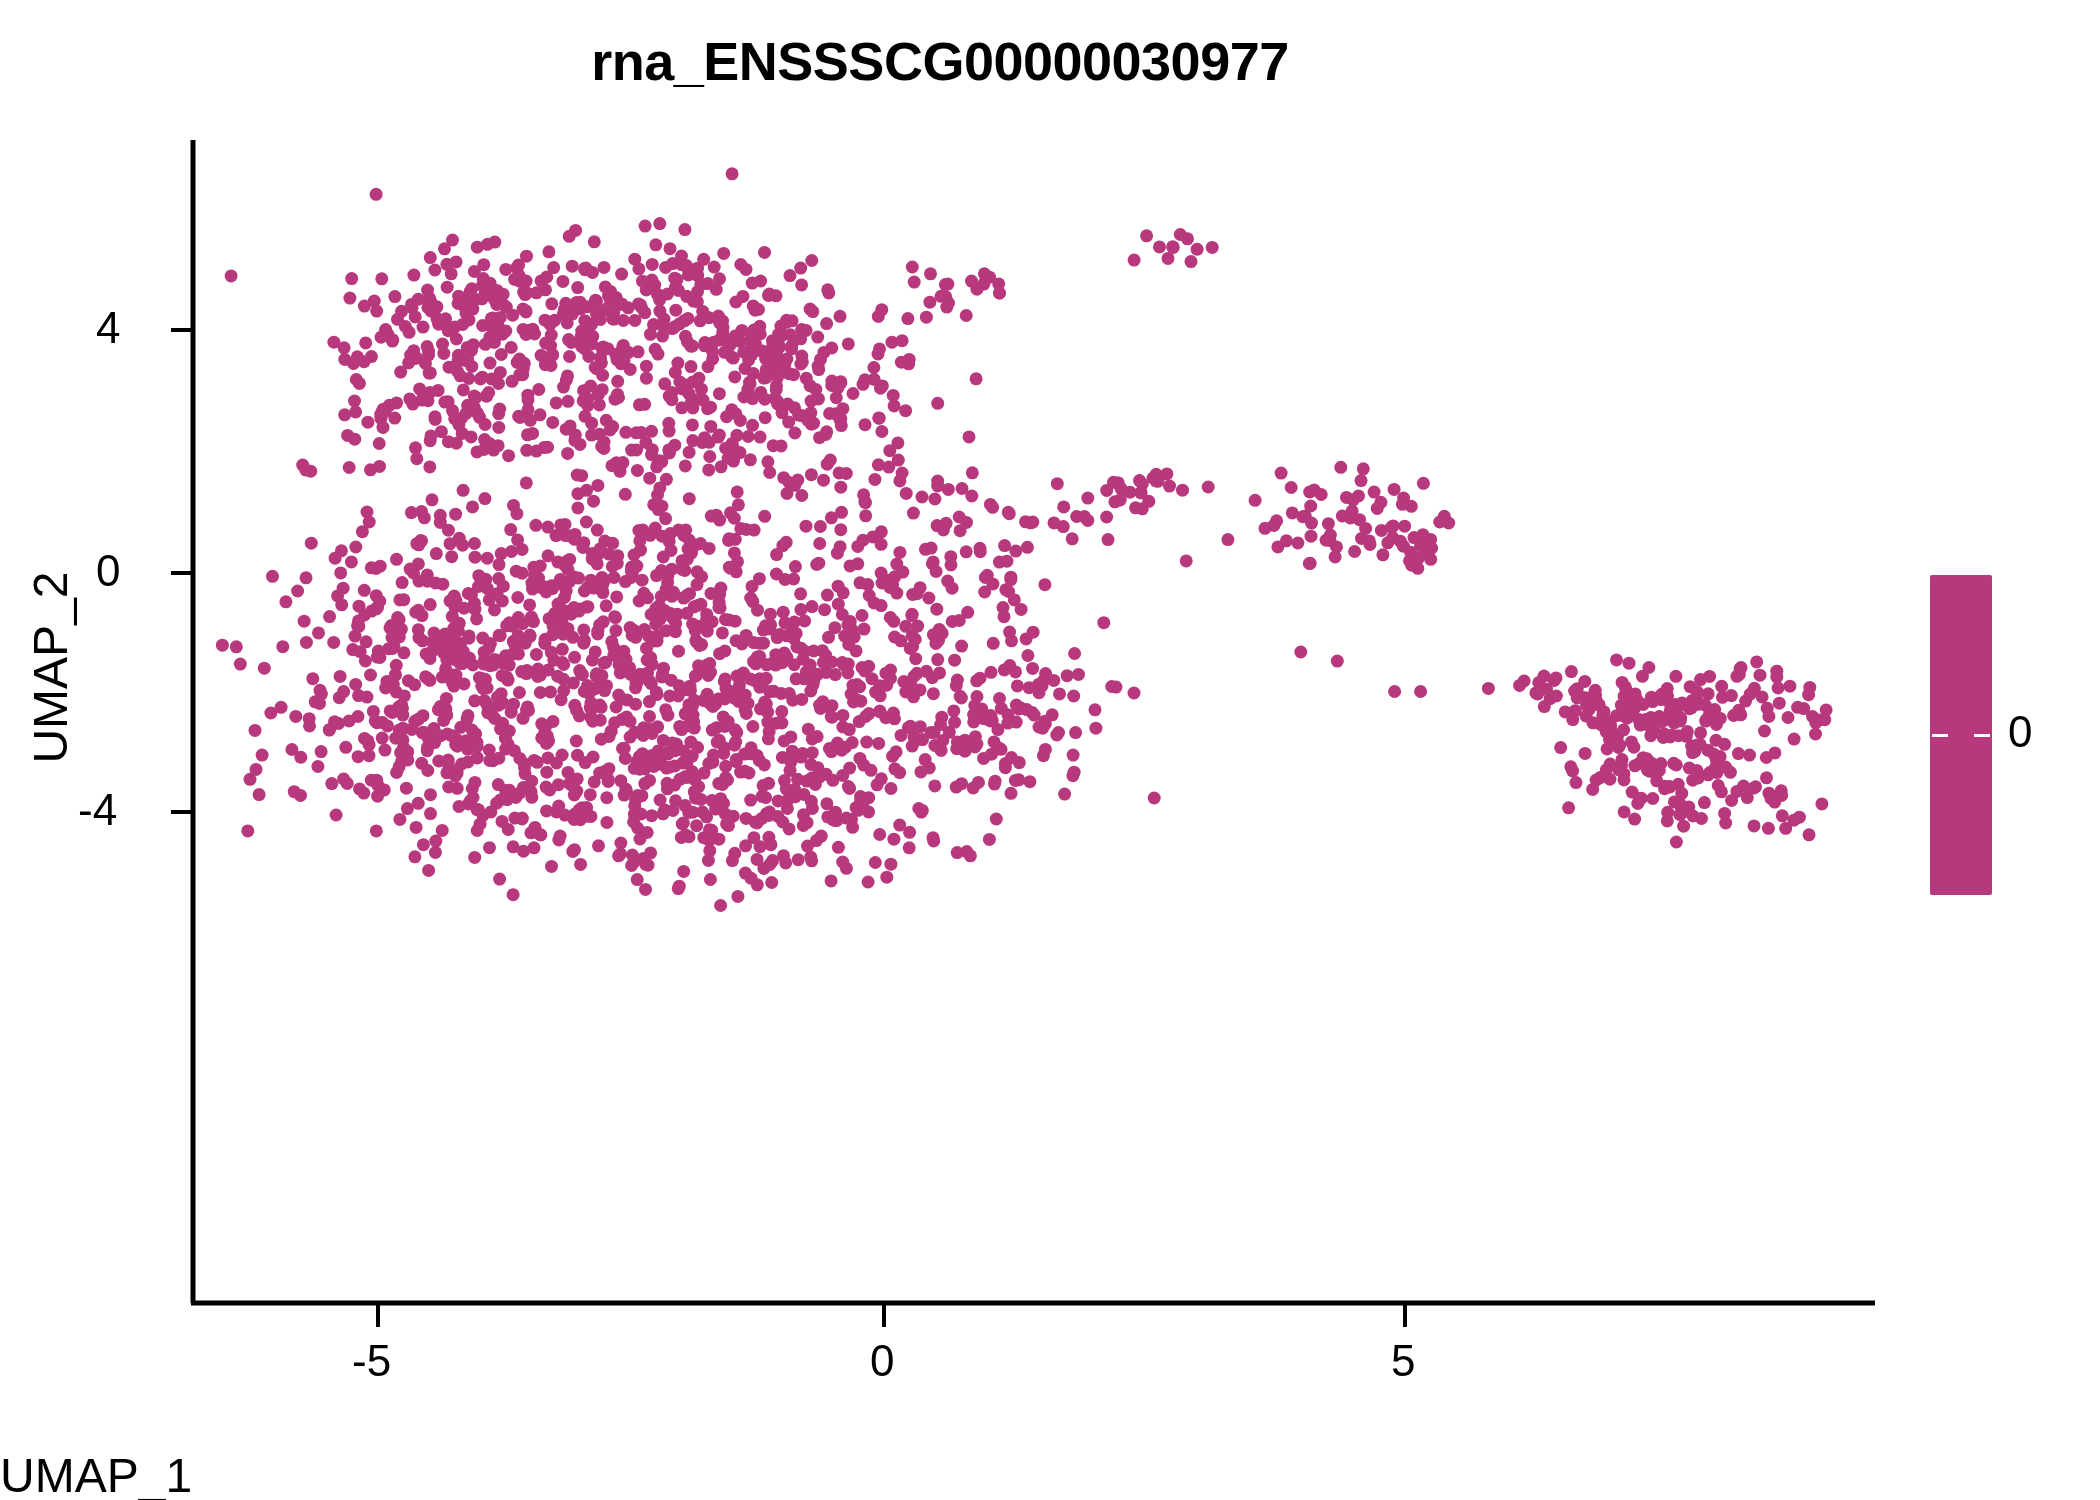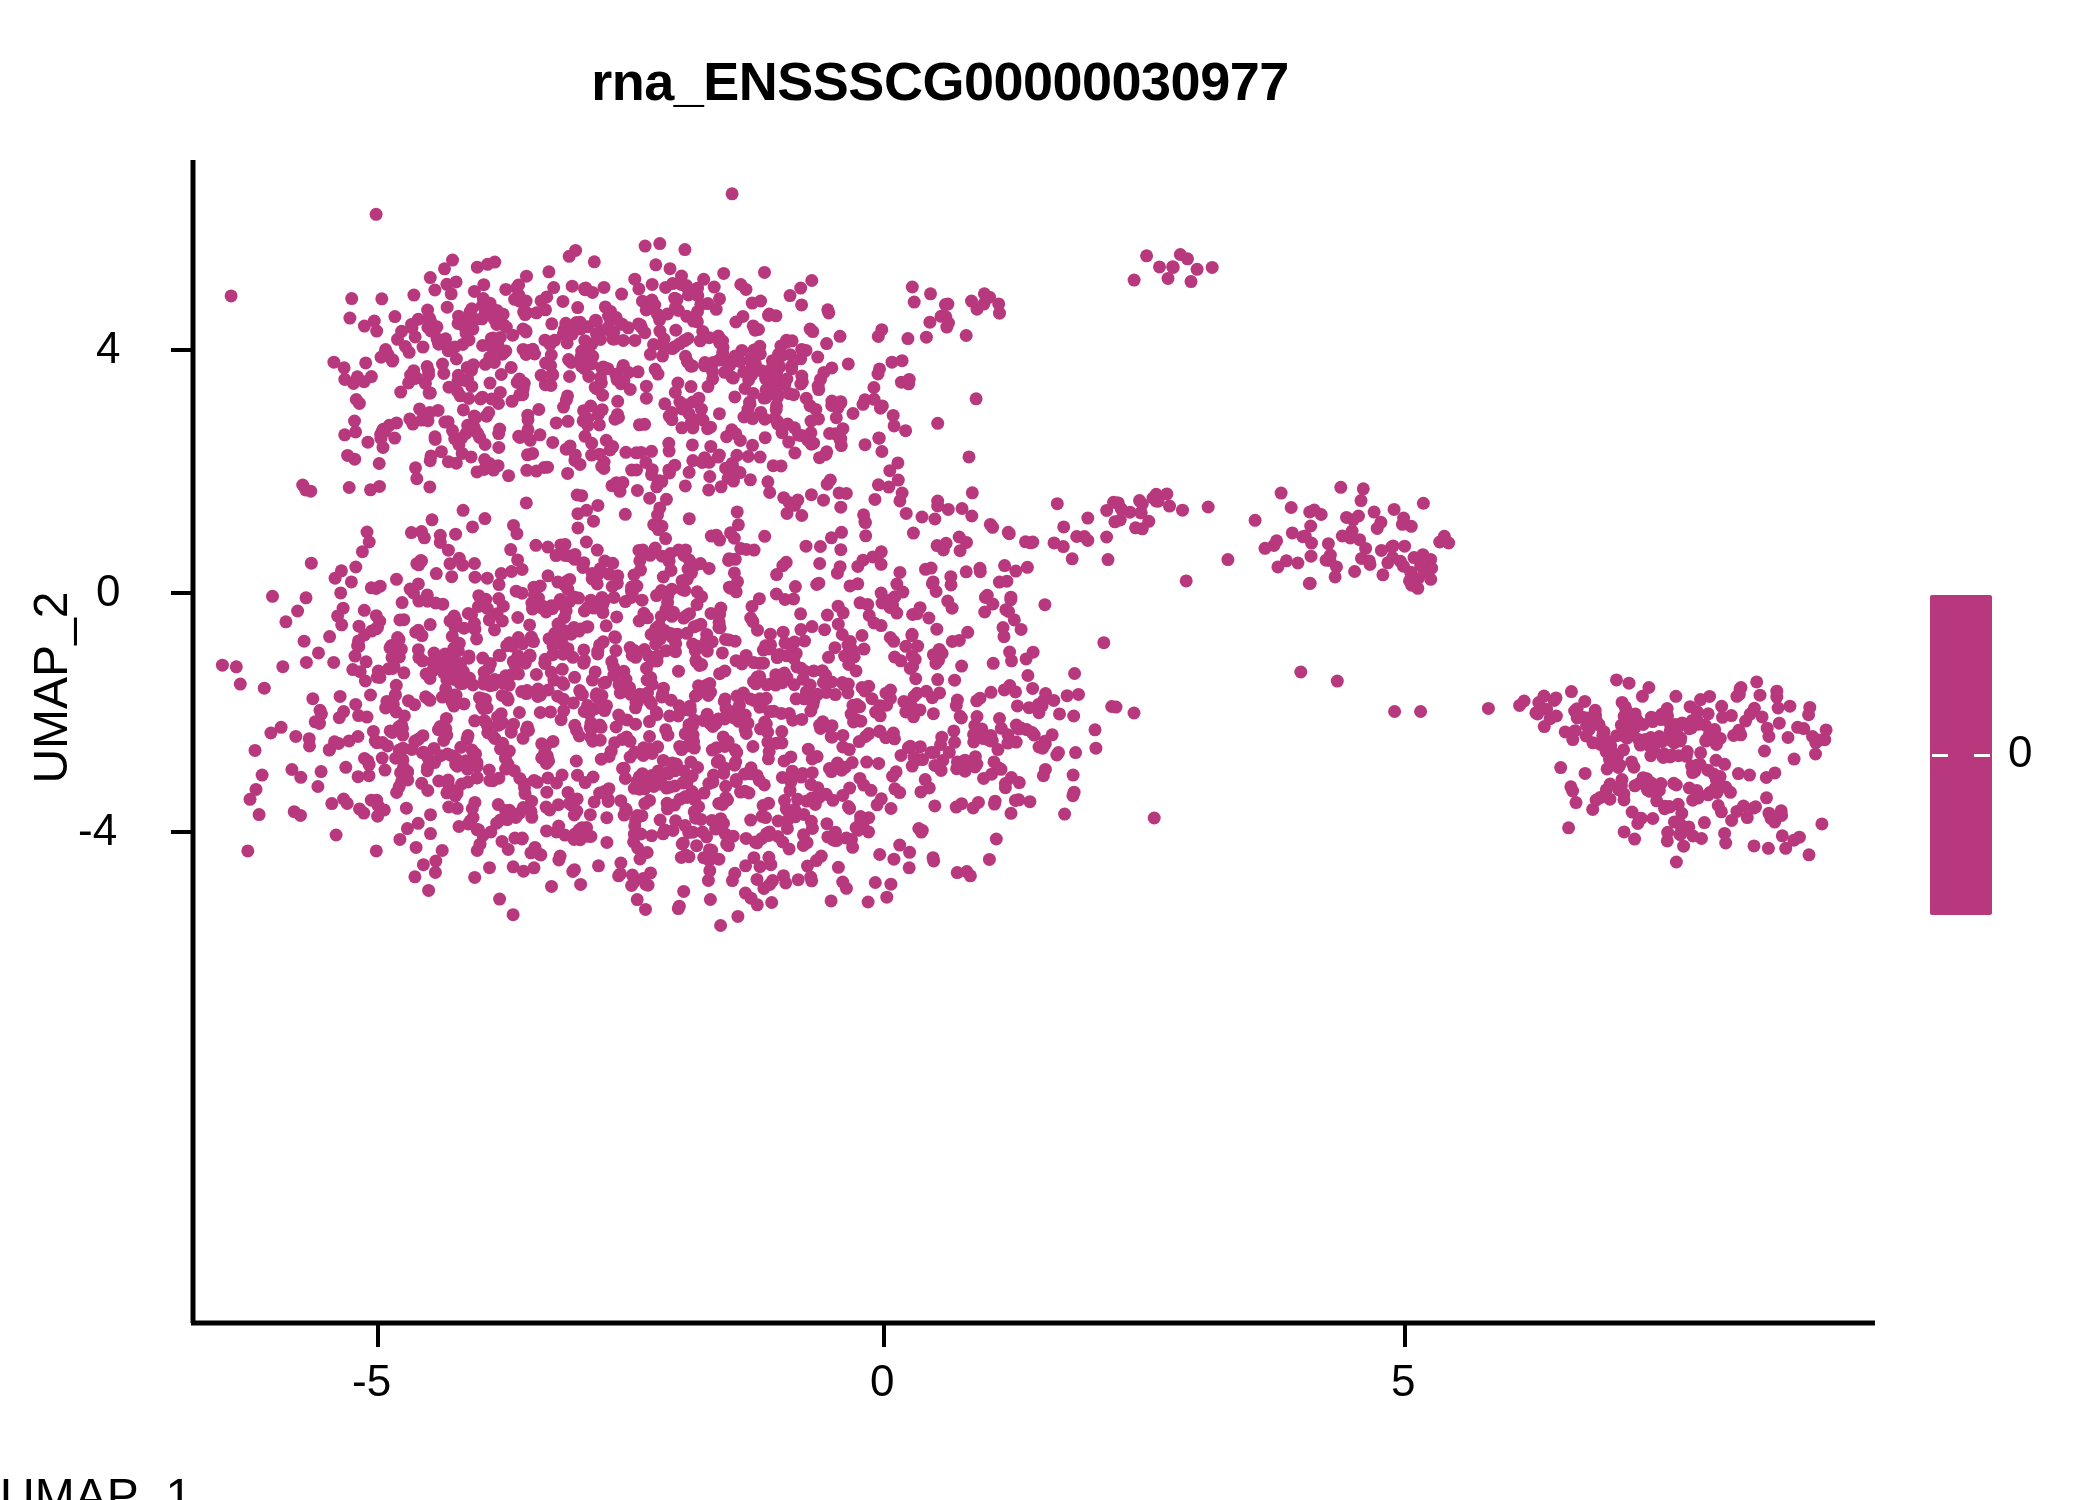--- a/index.html
+++ b/index.html
@@ -11,21 +11,20 @@
     width: 2100px;
     height: 1500px;
     font-family: "Liberation Sans", sans-serif;
     overflow: hidden;
   }
   #root {
     position: relative;
     width: 2100px;
     height: 1472px;
     background: #ffffff;
-    margin-top: 20px;
   }
   #plot-title {
     position: absolute;
     left: 0;
     top: 30px;
     width: 1880px;
     text-align: center;
     font-size: 54px;
     font-weight: bold;
     color: #000000;

